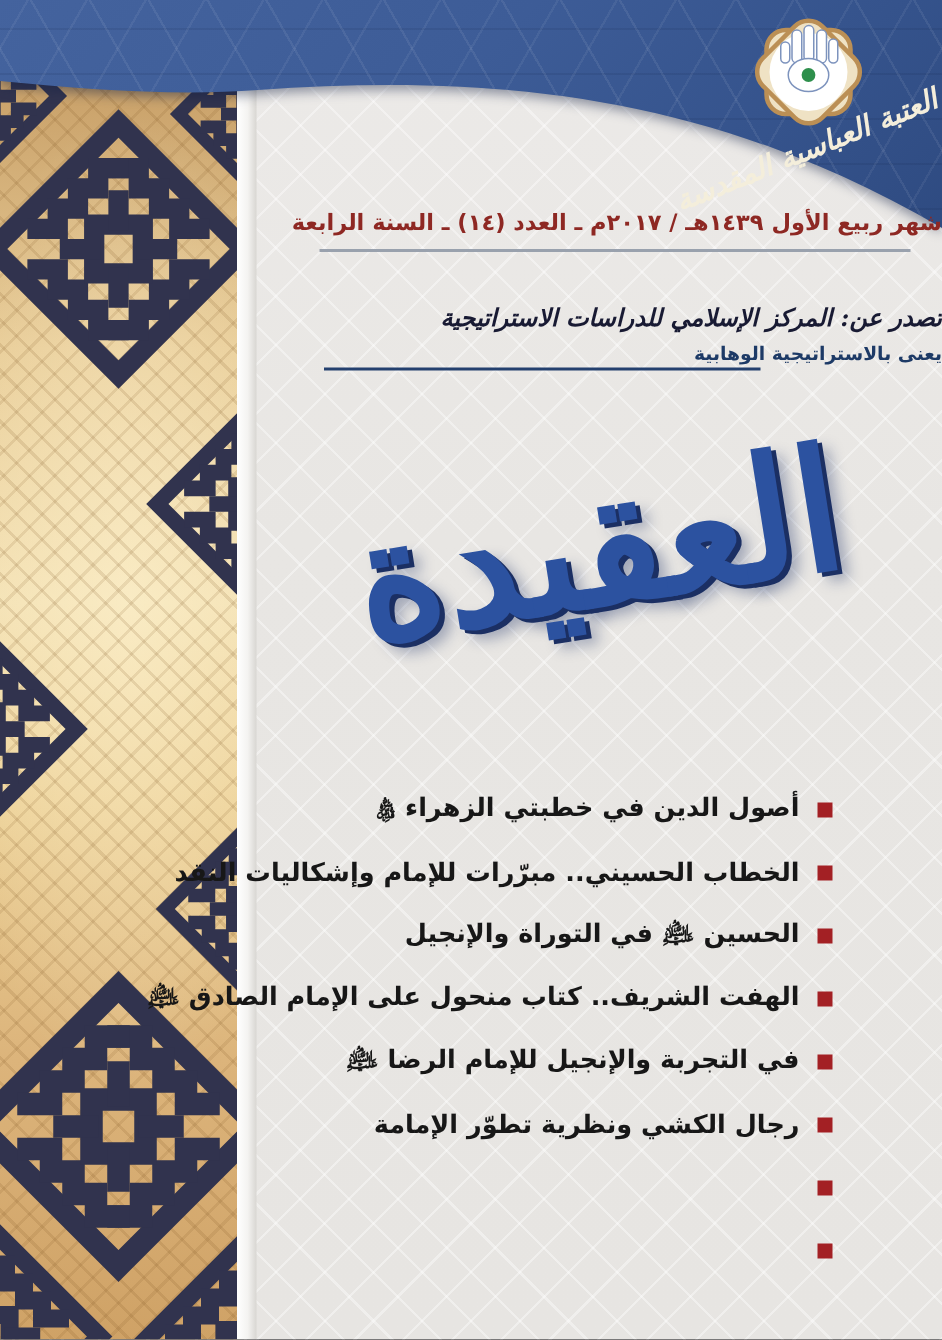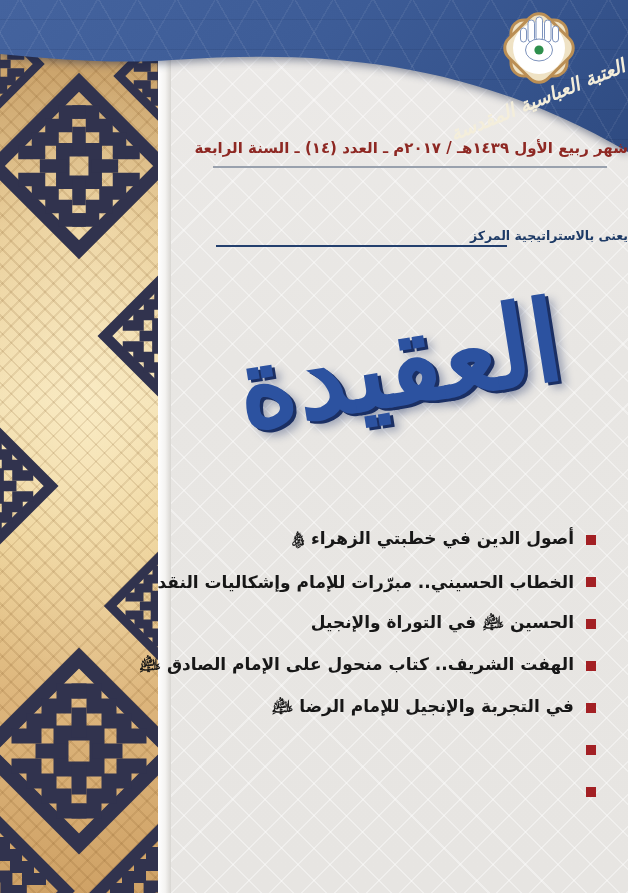--- a/index.html
+++ b/index.html
@@ -51,21 +51,21 @@
   .magazine-title{
     position:absolute;left:170px;right:0;top:248px;height:232px;
     display:flex;align-items:center;justify-content:center;
     font-size:112px;font-weight:bold;color:#2c52a0;
     transform:rotate(-9deg);
     text-shadow:3px 3px 0 #1b2f63, 7px 7px 9px rgba(27,47,99,.35);
     font-family:"DejaVu Serif", serif;
   }
   
   .articles{position:absolute;left:170px;right:0;top:519px;direction:rtl;}
-  .article-row{display:flex;align-items:center;height:42px;padding-right:32px;}
+  .article-row{display:flex;align-items:center;height:42px;padding-right:73px;}
   .article-bullet{width:10px;height:10px;background:#a32024;margin-left:12px;flex:0 0 auto;}
   .article-title{font-size:17px;font-weight:bold;color:#171717;white-space:nowrap;letter-spacing:0;}
 </style>
 </head>
 <body>
 
 <div class="page">
 
   <div class="side-panel">
     <svg width="158" height="847" viewBox="0 0 158 847" aria-hidden="true">
@@ -110,21 +110,22 @@
       <rect x="100.5" y="24" width="6" height="16" rx="3"></rect>
       <rect x="68.5" y="26" width="6" height="14" rx="3"></rect>
       <ellipse cx="87" cy="48" rx="13.5" ry="11"></ellipse>
       <circle cx="87" cy="48" r="4.6" fill="#2e8f4c" stroke="none"></circle>
     </g>
     <text x="88" y="104" transform="rotate(-22 88 104)" text-anchor="middle" font-size="19" font-style="italic" font-weight="bold" fill="#f4eedb" font-family="DejaVu Serif, serif">العتبة العباسية المقدسة</text>
   </svg>
 
   <div class="mast issue-line">شهر ربيع الأول ١٤٣٩هـ / ٢٠١٧م ـ العدد (١٤) ـ السنة الرابعة</div>
   <div class="rule-gray"></div>
-  <div class="mast focus-line">يعنى بالاستراتيجية المركز</div>
+  <div class="mast publisher-line">تصدر عن: المركز الإسلامي للدراسات الاستراتيجية</div>
+  <div class="mast focus-line">يعنى بالاستراتيجية الوهابية</div>
   <div class="rule-navy"></div>
 
   <div class="magazine-title">العقيدة</div>
 
   <div class="articles">
     <div class="article-row">
       <span class="article-bullet"></span>
       <span class="article-title">أصول الدين في خطبتي الزهراء ﵋</span>
     </div>
     <div class="article-row">
@@ -138,19 +139,23 @@
     <div class="article-row">
       <span class="article-bullet"></span>
       <span class="article-title">الهفت الشريف.. كتاب منحول على الإمام الصادق ﵇</span>
     </div>
     <div class="article-row">
       <span class="article-bullet"></span>
       <span class="article-title">في التجربة والإنجيل للإمام الرضا ﵇</span>
     </div>
     <div class="article-row">
       <span class="article-bullet"></span>
+      <span class="article-title">رجال الكشي ونظرية تطوّر الإمامة</span>
+    </div>
+    <div class="article-row">
+      <span class="article-bullet"></span>
     </div>
     <div class="article-row">
       <span class="article-bullet"></span>
     </div>
   </div>
 
 </div>
 
 </body></html>

